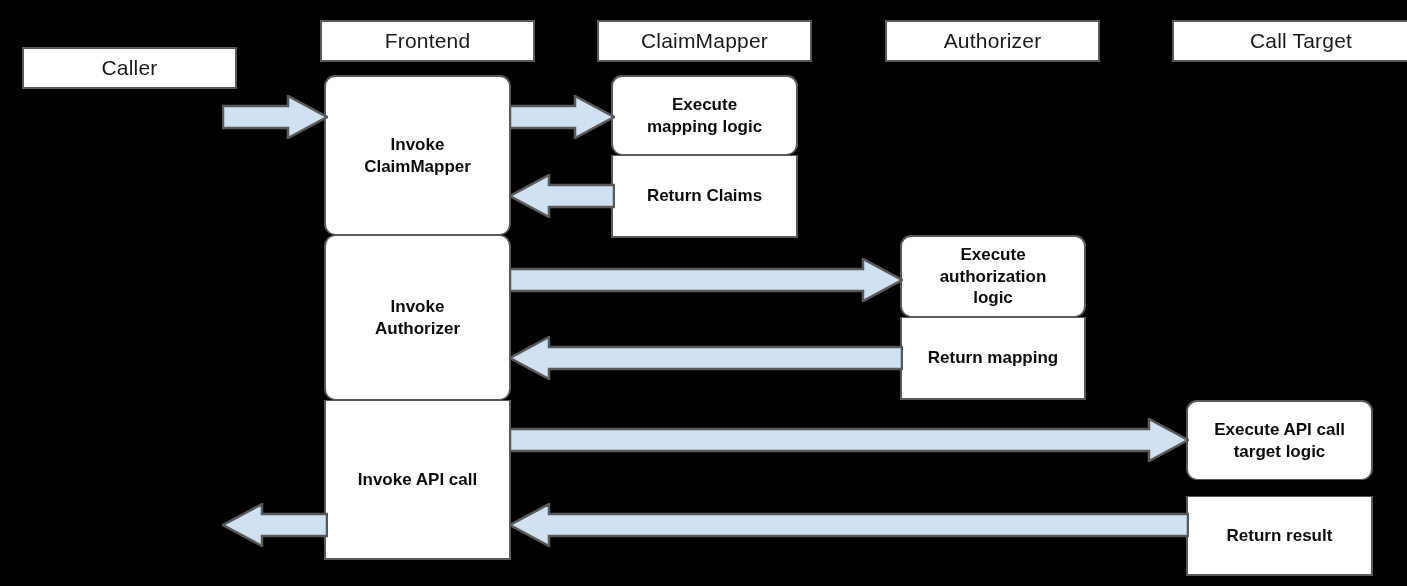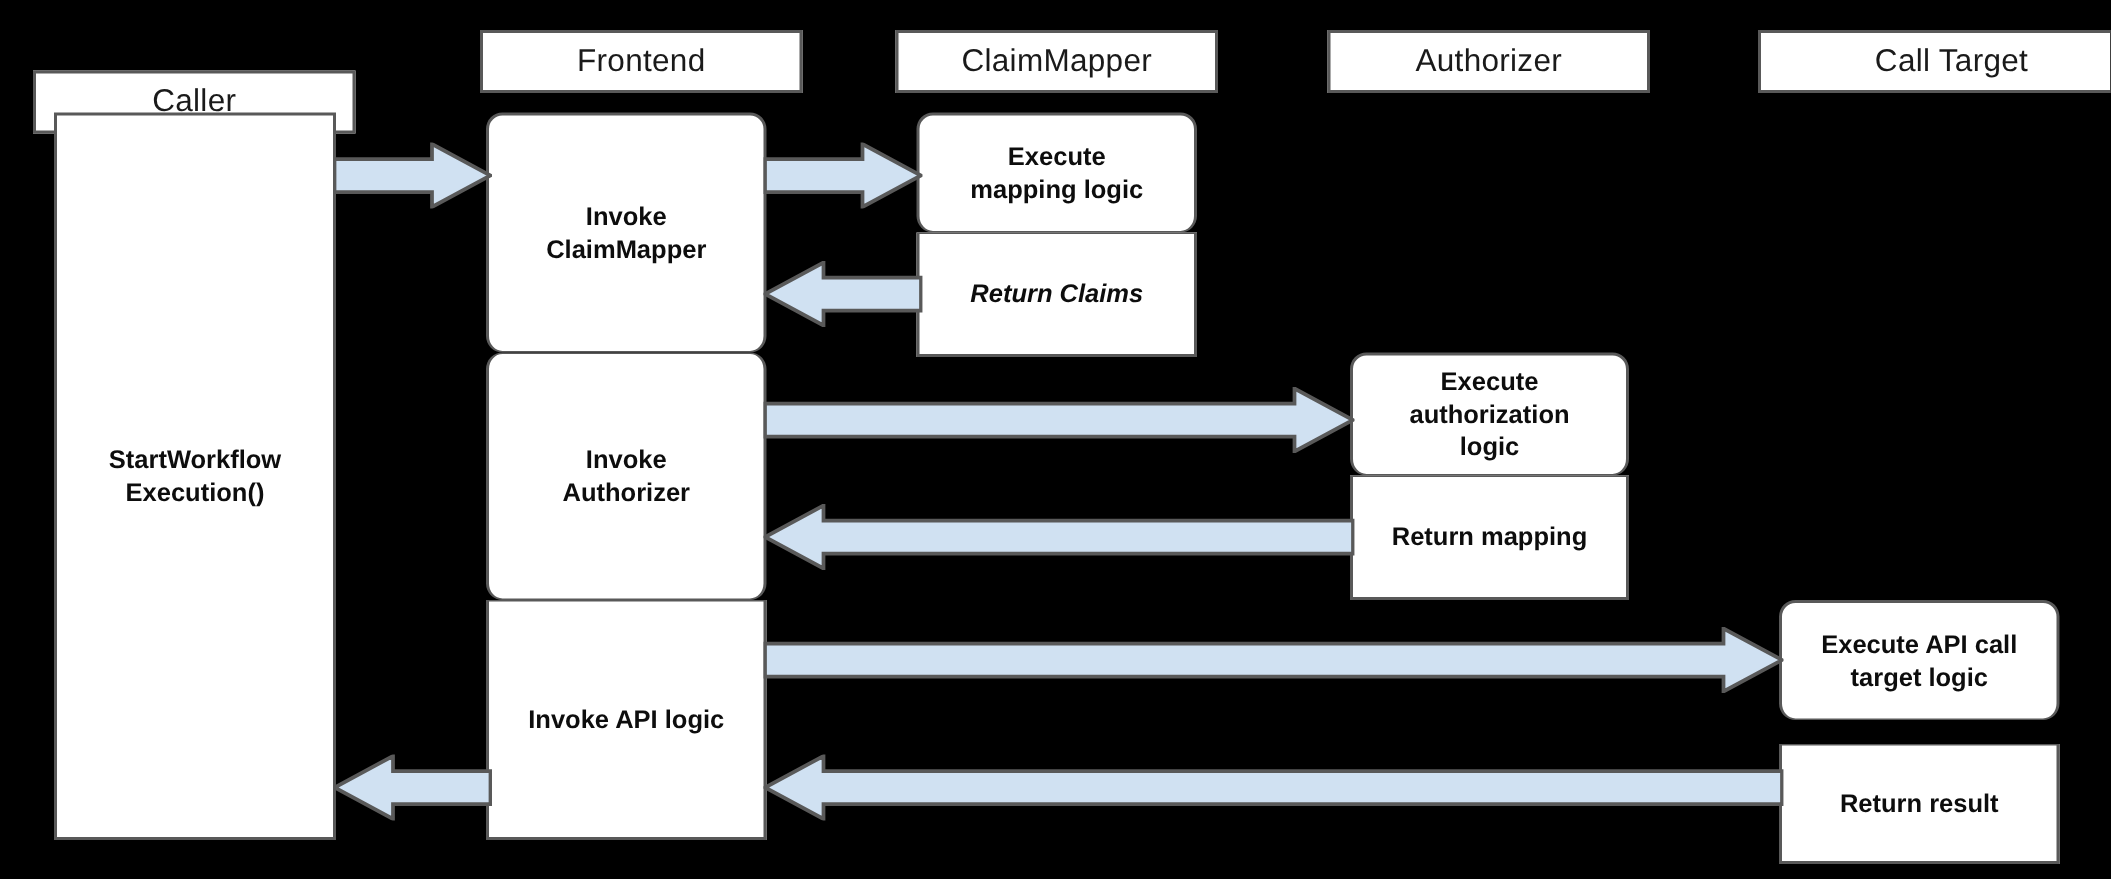--- a/index.html
+++ b/index.html
@@ -67,38 +67,35 @@
   <div class="lifeline-header" style="left:597px; top:20px; width:215px; height:42px;">
     <span>ClaimMapper</span>
   </div>
   <div class="lifeline-header" style="left:885px; top:20px; width:215px; height:42px;">
     <span>Authorizer</span>
   </div>
   <div class="lifeline-header" style="left:1172px; top:20px; width:258px; height:42px;">
     <span>Call Target</span>
   </div>
 
-  <div class="activation" style="left:36px; top:75px; width:188px; height:485px;">
-    <span>StartWorkflow<br>Execution()</span>
-  </div>
 
   <div class="activation seam-bottom" style="left:324px; top:75px; width:187px; height:160px;">
     <span>Invoke<br>ClaimMapper</span>
   </div>
   <div class="activation seam-top seam-bottom" style="left:324px; top:235px; width:187px; height:165px;">
     <span>Invoke<br>Authorizer</span>
   </div>
   <div class="activation seam-top" style="left:324px; top:400px; width:187px; height:160px;">
-    <span>Invoke API logic</span>
+    <span>Invoke API call</span>
   </div>
 
   <div class="activation seam-bottom" style="left:611px; top:75px; width:187px; height:80px;">
     <span>Execute<br>mapping logic</span>
   </div>
-  <div class="activation seam-top" style="left:611px; top:155px; width:187px; height:83px;font-style:italic;">
+  <div class="activation seam-top" style="left:611px; top:155px; width:187px; height:83px;">
     <span>Return Claims</span>
   </div>
 
   <div class="activation seam-bottom" style="left:900px; top:235px; width:186px; height:82px;">
     <span>Execute<br>authorization<br>logic</span>
   </div>
   <div class="activation seam-top" style="left:900px; top:317px; width:186px; height:83px;">
     <span>Return mapping</span>
   </div>
 

